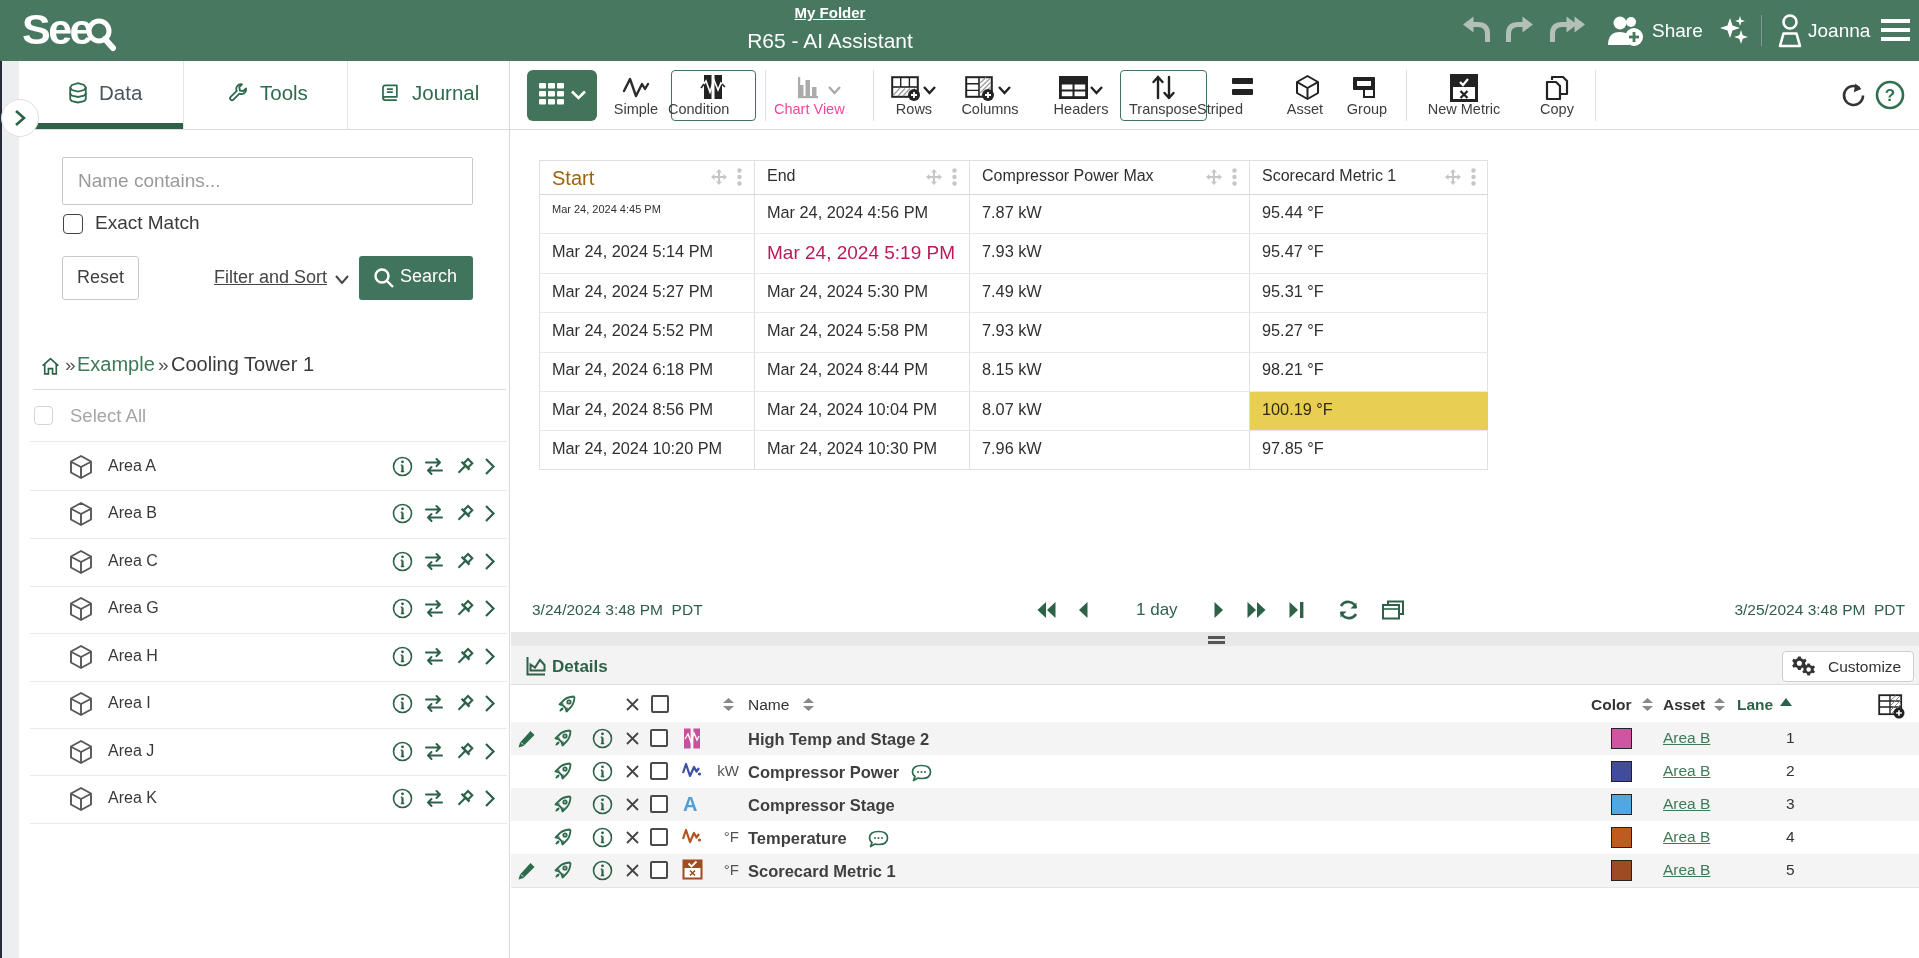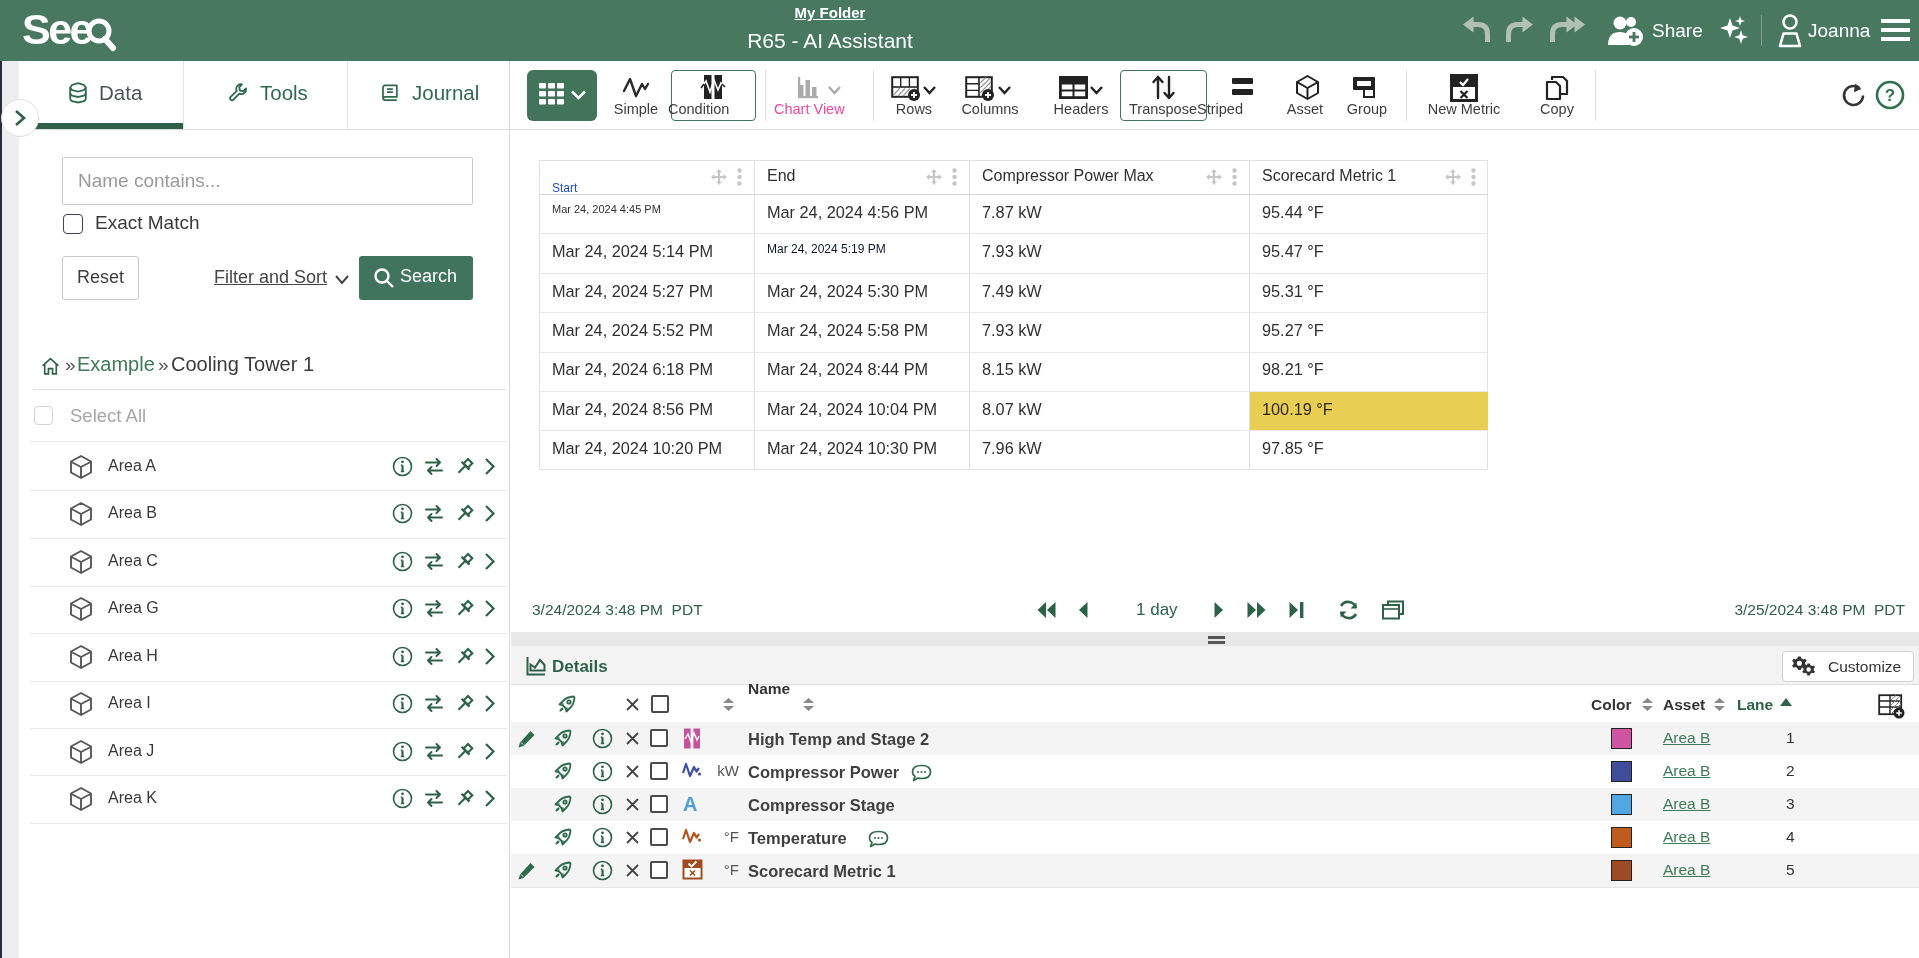--- a/index.html
+++ b/index.html
@@ -476,21 +476,21 @@
 <div class="abs" style="left:969px;top:160px;width:1px;height:310px;background:#e0e0e0"></div>
 <div class="abs" style="left:1249px;top:160px;width:1px;height:310px;background:#e0e0e0"></div>
 <div class="abs" style="left:539px;top:194px;width:949px;height:1px;background:#d8d8d8"></div>
 <div class="abs" style="left:539px;top:233px;width:949px;height:1px;background:#e8e8e8"></div>
 <div class="abs" style="left:539px;top:273px;width:949px;height:1px;background:#e8e8e8"></div>
 <div class="abs" style="left:539px;top:312px;width:949px;height:1px;background:#e8e8e8"></div>
 <div class="abs" style="left:539px;top:352px;width:949px;height:1px;background:#e8e8e8"></div>
 <div class="abs" style="left:539px;top:391px;width:949px;height:1px;background:#e8e8e8"></div>
 <div class="abs" style="left:539px;top:430px;width:949px;height:1px;background:#e8e8e8"></div>
 
-<div class="abs" style="left:552px;top:181px;font-size:12px;color:#1d4ed8">Start</div>
+<div class="abs" style="left:552px;top:167px;font-size:20px;color:#a16207">Start</div>
 <svg class="abs" style="left:711px;top:169px" width="16" height="16" viewBox="0 0 16 16">
       <use href="#movex"></use>
     </svg>
 <svg class="abs" style="left:737px;top:168px" width="5" height="18" viewBox="0 0 5 18">
       <use href="#vdots"></use>
     </svg>
 <div class="abs" style="left:767px;top:167px;font-size:16px;color:#2f2f2f">End</div>
 <svg class="abs" style="left:926px;top:169px" width="16" height="16" viewBox="0 0 16 16">
       <use href="#movex"></use>
     </svg>
@@ -512,21 +512,21 @@
       <use href="#vdots"></use>
     </svg>
 
 <div class="abs" style="left:1250px;top:392px;width:238px;height:38px;background:#e8ce52"></div>
 
 <div class="abs" style="left:552px;top:203px;font-size:11px;color:#303030">Mar 24, 2024 4:45 PM</div>
 <div class="abs" style="left:767px;top:203px;font-size:16.3px;color:#303030">Mar 24, 2024 4:56 PM</div>
 <div class="abs" style="left:982px;top:203px;font-size:16.3px;color:#303030">7.87 kW</div>
 <div class="abs" style="left:1262px;top:203px;font-size:16.3px;color:#303030">95.44 °F</div>
 <div class="abs" style="left:552px;top:242px;font-size:16.3px;color:#303030">Mar 24, 2024 5:14 PM</div>
-<div class="abs" style="left:767px;top:242px;font-size:12px;color:#0f172a">Mar 24, 2024 5:19 PM</div>
+<div class="abs" style="left:767px;top:242px;font-size:19px;color:#be185d">Mar 24, 2024 5:19 PM</div>
 <div class="abs" style="left:982px;top:242px;font-size:16.3px;color:#303030">7.93 kW</div>
 <div class="abs" style="left:1262px;top:242px;font-size:16.3px;color:#303030">95.47 °F</div>
 <div class="abs" style="left:552px;top:282px;font-size:16.3px;color:#303030">Mar 24, 2024 5:27 PM</div>
 <div class="abs" style="left:767px;top:282px;font-size:16.3px;color:#303030">Mar 24, 2024 5:30 PM</div>
 <div class="abs" style="left:982px;top:282px;font-size:16.3px;color:#303030">7.49 kW</div>
 <div class="abs" style="left:1262px;top:282px;font-size:16.3px;color:#303030">95.31 °F</div>
 <div class="abs" style="left:552px;top:321px;font-size:16.3px;color:#303030">Mar 24, 2024 5:52 PM</div>
 <div class="abs" style="left:767px;top:321px;font-size:16.3px;color:#303030">Mar 24, 2024 5:58 PM</div>
 <div class="abs" style="left:982px;top:321px;font-size:16.3px;color:#303030">7.93 kW</div>
 <div class="abs" style="left:1262px;top:321px;font-size:16.3px;color:#303030">95.27 °F</div>
@@ -606,21 +606,21 @@
 <svg class="abs" style="left:556px;top:694px" width="21" height="21" viewBox="0 0 21 21">
       <use href="#rocket"></use>
     </svg>
 <svg class="abs" style="left:625px;top:697px" width="15" height="15" viewBox="0 0 15 15">
       <use href="#xmark"></use>
     </svg>
 <div class="abs" style="left:651px;top:695px;width:18px;height:18px;border:2px solid #4a4a4a;border-radius:2px"></div>
 <svg class="abs" style="left:723px;top:698px" width="11" height="13" viewBox="0 0 11 13">
       <use href="#sortud"></use>
     </svg>
-<div class="abs" style="left:748px;top:680px;font-size:15.5px;font-weight:bold;color:#333">Name</div>
+<div class="abs" style="left:748px;top:696px;font-size:15.5px;font-weight:normal;color:#333">Name</div>
 <svg class="abs" style="left:803px;top:698px" width="11" height="13" viewBox="0 0 11 13">
       <use href="#sortud"></use>
     </svg>
 <div class="abs" style="left:1591px;top:696px;font-size:15.5px;font-weight:bold;color:#333">Color</div>
 <svg class="abs" style="left:1642px;top:698px" width="11" height="13" viewBox="0 0 11 13">
       <use href="#sortud"></use>
     </svg>
 <div class="abs" style="left:1663px;top:696px;font-size:15.5px;font-weight:bold;color:#333">Asset</div>
 <svg class="abs" style="left:1714px;top:698px" width="11" height="13" viewBox="0 0 11 13">
       <use href="#sortud"></use>

